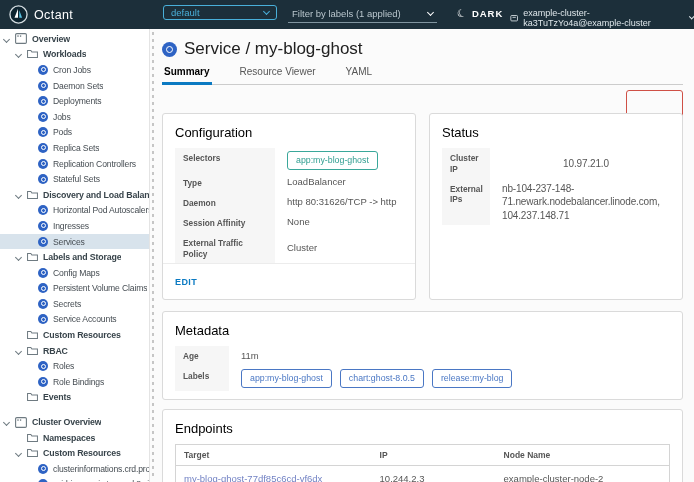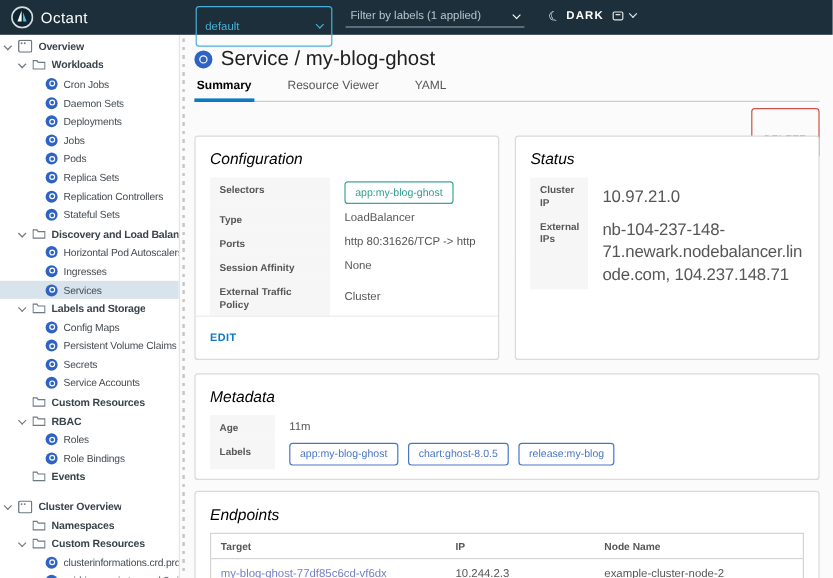--- a/index.html
+++ b/index.html
@@ -3,21 +3,21 @@
 <meta charset="utf-8">
 <style>
   * { margin:0; padding:0; box-sizing:border-box; }
   html,body { width:694px; height:482px; overflow:hidden; }
   body { font-family:"Liberation Sans", sans-serif; background:#fbfbfb; position:relative; }
 
   
   .hdr { position:absolute; top:0; left:0; width:694px; height:29px; background:#1c2f3a; z-index:5; }
   .hdr-logo { position:absolute; left:9px; top:5px; width:19px; height:19px; }
   .hdr-title { position:absolute; left:34px; top:8px; color:#ffffff; font-size:12.5px; letter-spacing:.4px; }
-  .ns-select { position:absolute; left:163px; top:5px; width:114px; height:34px; border:1px solid #49afd9; border-radius:3px;
+  .ns-select { position:absolute; left:163px; top:5px; width:114px; height:15px; border:1px solid #49afd9; border-radius:3px;
     color:#49afd9; font-size:9.5px; display:flex; align-items:center; justify-content:space-between; padding:0 7px; cursor:pointer; }
   .filter-box { position:absolute; left:288px; top:5px; width:149px; height:18px; border-bottom:1px solid #8195a0;
     color:#b9c6cd; font-size:9.5px; display:flex; align-items:center; justify-content:space-between; padding:0 4px; cursor:pointer; }
   .theme-toggle { position:absolute; left:457px; top:7px; color:#ffffff; font-size:9.5px; font-weight:700; letter-spacing:1px;
     display:flex; align-items:center; gap:4px; cursor:pointer; }
   .moon { font-size:11px; font-weight:400; transform:rotate(-15deg); }
   .ctx-select { position:absolute; left:510px; top:8px; color:#dfe7eb; font-size:9px; display:flex; align-items:center; gap:5px; cursor:pointer; }
 
   .chev { display:inline-block; width:5px; height:5px; border-right:1.4px solid currentColor; border-bottom:1.4px solid currentColor;
     transform:rotate(45deg); margin-top:-3px; }
@@ -52,29 +52,29 @@
   .tabs { margin-top:7px; display:flex; border-bottom:1px solid #cccccc; }
   .tab { font-size:10px; color:#565656; padding:0 2px 5px; margin-right:26px; cursor:pointer; }
   .tab.active { color:#000; font-weight:600; border-bottom:3px solid #0b7ac2; margin-bottom:-1px; }
   .delete-row { margin-top:5px; height:18px; display:flex; justify-content:flex-end; }
   .delete-btn { border:1px solid #cf5046; color:#c64840; background:transparent; border-radius:3px; font-size:8px;
     font-weight:600; letter-spacing:.6px; padding:20px 10px; cursor:pointer; font-family:inherit; }
 
   .card { background:#fff; border:1px solid #dadada; border-radius:3px; padding:8px 12px; }
   .cards-row { margin-top:5px; display:flex; gap:13px; }
   .cards-row .card { flex:1; display:flex; flex-direction:column; }
-  .card-title { font-size:13px; color:#000; font-weight:400; margin:3px 0 8px;font-style:italic; }
+  .card-title { font-size:13px; color:#000; font-weight:400; margin:3px 0 8px; }
 
   .kv { }
   .kv-row { display:flex; min-height:20px; }
   .kv-label { flex:none; background:#f6f6f6; padding:5px 6px 4px 8px; font-size:8.3px; font-weight:700; color:#565656; line-height:1.3; }
   .kv-value { padding:3px 0 3px 12px; font-size:9.5px; color:#565656; display:flex; align-items:center; flex:1; line-height:1.35; }
   .cfg .kv-label { width:100px; }
   .sts .kv-label { width:48px; }
-  .sts .kv-value { font-size:14px; letter-spacing:-.15px; word-break:break-word; }
+  .sts .kv-value { font-size:10px; letter-spacing:-.15px; word-break:break-word;justify-content:center; }
   .meta .kv-label { width:54px; }
   .kv-row.tag .val { border:1px solid #3aa79a; color:#2f9d90; border-radius:3px; padding:2.5px 8px; font-size:8.8px; }
 
   .card-footer { border-top:1px solid #ececec; margin:auto -12px 0; padding:7px 12px 2px; }
   .edit-link { color:#0b7ac2; font-size:9px; font-weight:700; letter-spacing:.4px; cursor:pointer; }
 
   .tags { display:flex; gap:8px; flex-wrap:wrap; }
   .tag-blue { border:1px solid #4a77c4; color:#4a77c4; border-radius:3px; padding:2.5px 8px; font-size:8.8px; }
 
   .wide { margin-top:11px; }
@@ -109,20 +109,21 @@
   <div class="theme-toggle">
     <span class="moon">☾</span>
     <span>DARK</span>
   </div>
 
   <div class="ctx-select">
     <svg width="10" height="10" viewBox="0 0 10 10">
       <rect x="1" y="2" width="8" height="6.5" rx="1" fill="none" stroke="#dfe7eb" stroke-width="1"></rect>
       <line x1="3" y1="4.2" x2="7" y2="4.2" stroke="#dfe7eb" stroke-width="1"></line>
     </svg>
+    <span>example-cluster-ka3TuTzYo4a@example-cluster</span>
     <span class="chev"></span>
   </div>
 </div>
 
 <nav class="sidebar">
   <ul class="s-list">
 
       <li class="s-item root chevron">
         <span class="s-chev"></span>
         <span class="s-icon icon-root">
@@ -402,21 +403,21 @@
           </div>
 
           <div class="kv-row">
             <div class="kv-label">Type</div>
             <div class="kv-value">
               <span class="val">LoadBalancer</span>
             </div>
           </div>
 
           <div class="kv-row">
-            <div class="kv-label">Ports</div>
+            <div class="kv-label">Daemon</div>
             <div class="kv-value">
               <span class="val">http 80:31626/TCP -&gt; http</span>
             </div>
           </div>
 
           <div class="kv-row">
             <div class="kv-label">Session Affinity</div>
             <div class="kv-value">
               <span class="val">None</span>
             </div>

